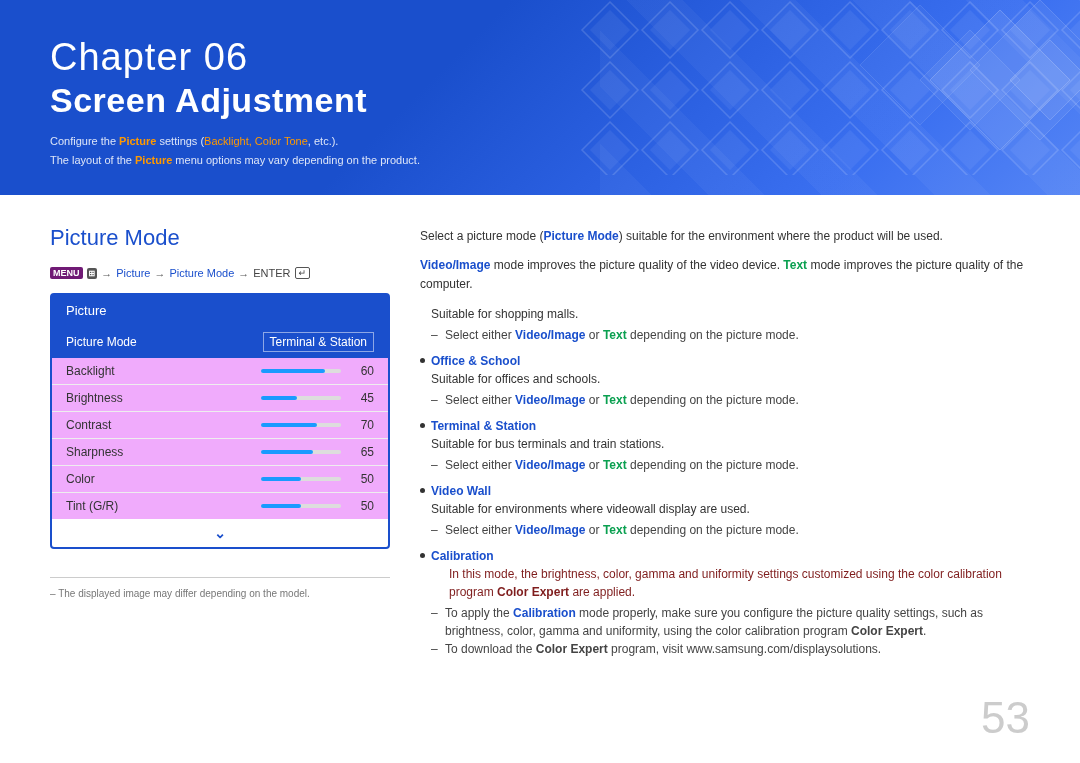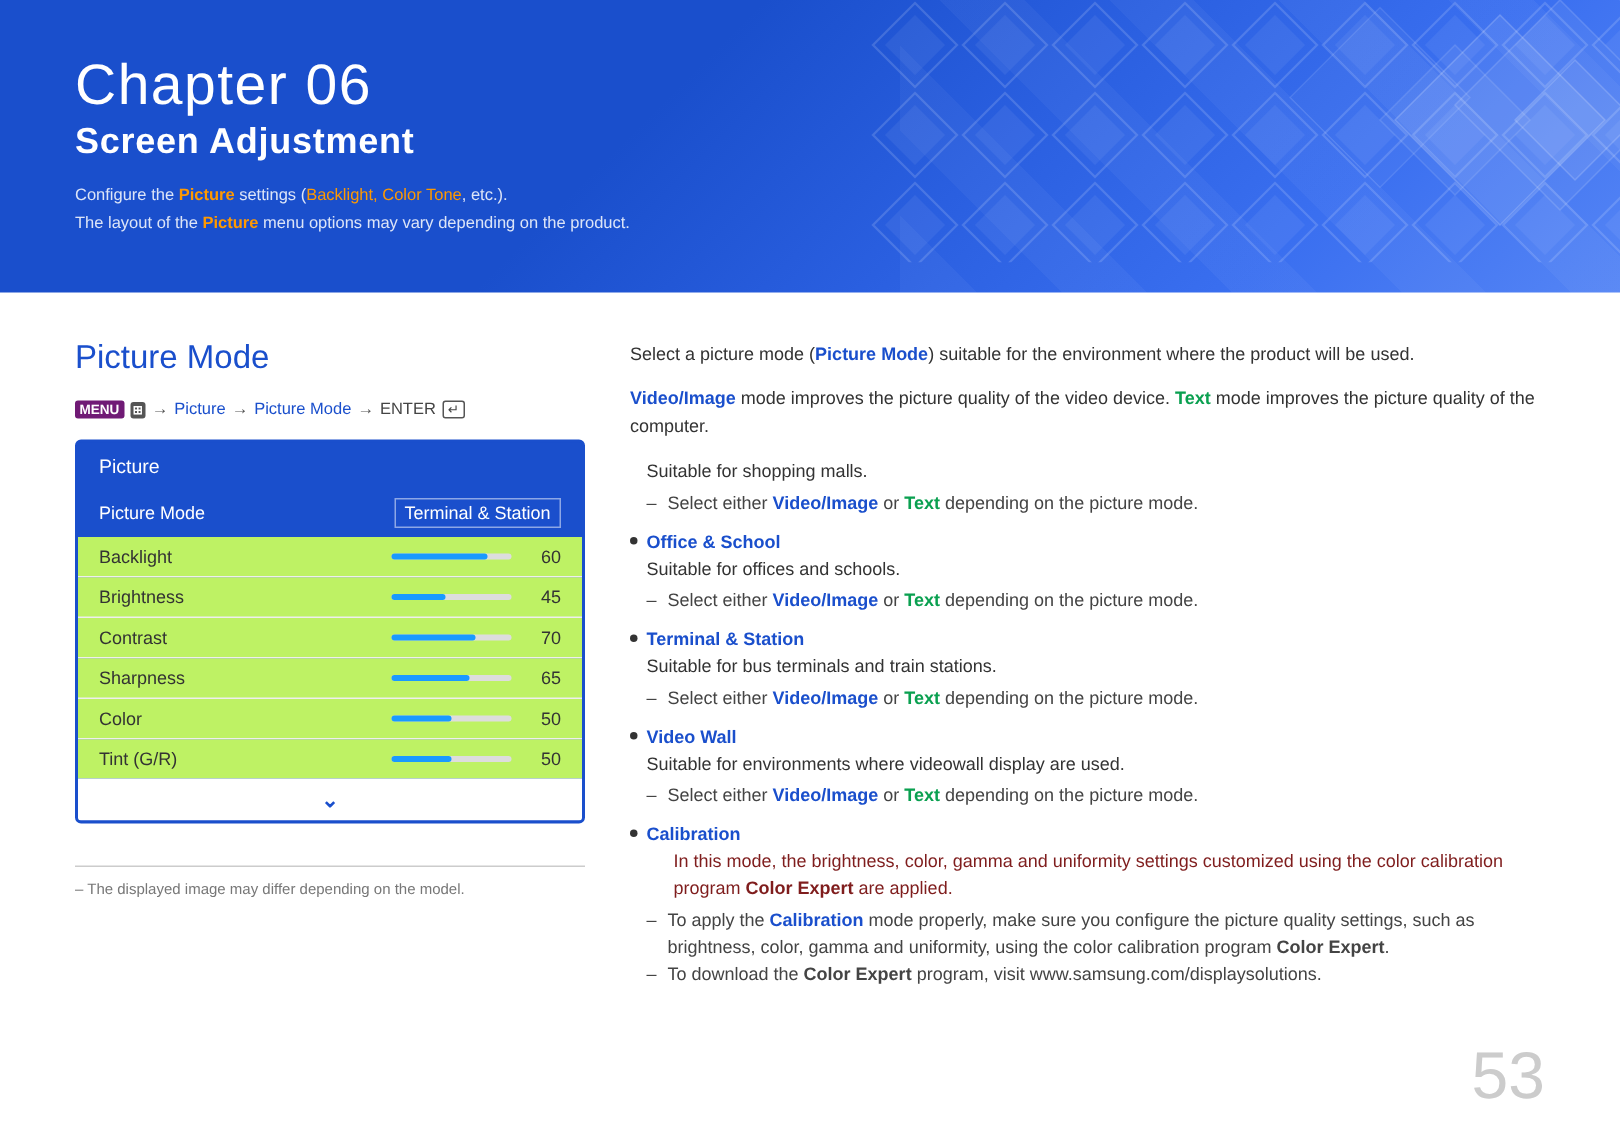--- a/index.html
+++ b/index.html
@@ -37,21 +37,21 @@
         transparent 80px
       );
     }
     .header-title-line1 {
       font-size: 38px;
       font-weight: 300;
       color: #fff;
       letter-spacing: 1px;
     }
     .header-title-line2 {
-      font-size: 24px;
+      font-size: 34px;
       font-weight: 700;
       color: #fff;
       letter-spacing: 0.5px;
       margin-top: 2px;
     }
     .header-subtitle {
       margin-top: 12px;
       font-size: 11px;
       color: rgba(255,255,255,0.85);
       line-height: 1.7;
@@ -124,21 +124,21 @@
       background: #1a4fcc;
       color: #fff;
       font-size: 13px;
       font-weight: 500;
       padding: 8px 14px;
     }
     .picture-ui-row {
       display: flex;
       align-items: center;
       padding: 6px 14px;
-      background: #bef264;
+      background: #f0abfc;
       border-bottom: 1px solid #eee;
     }
     .picture-ui-row-label {
       font-size: 12px;
       color: #333;
       width: 110px;
     }
     .picture-ui-row-bar-container {
       flex: 1;
       display: flex;

